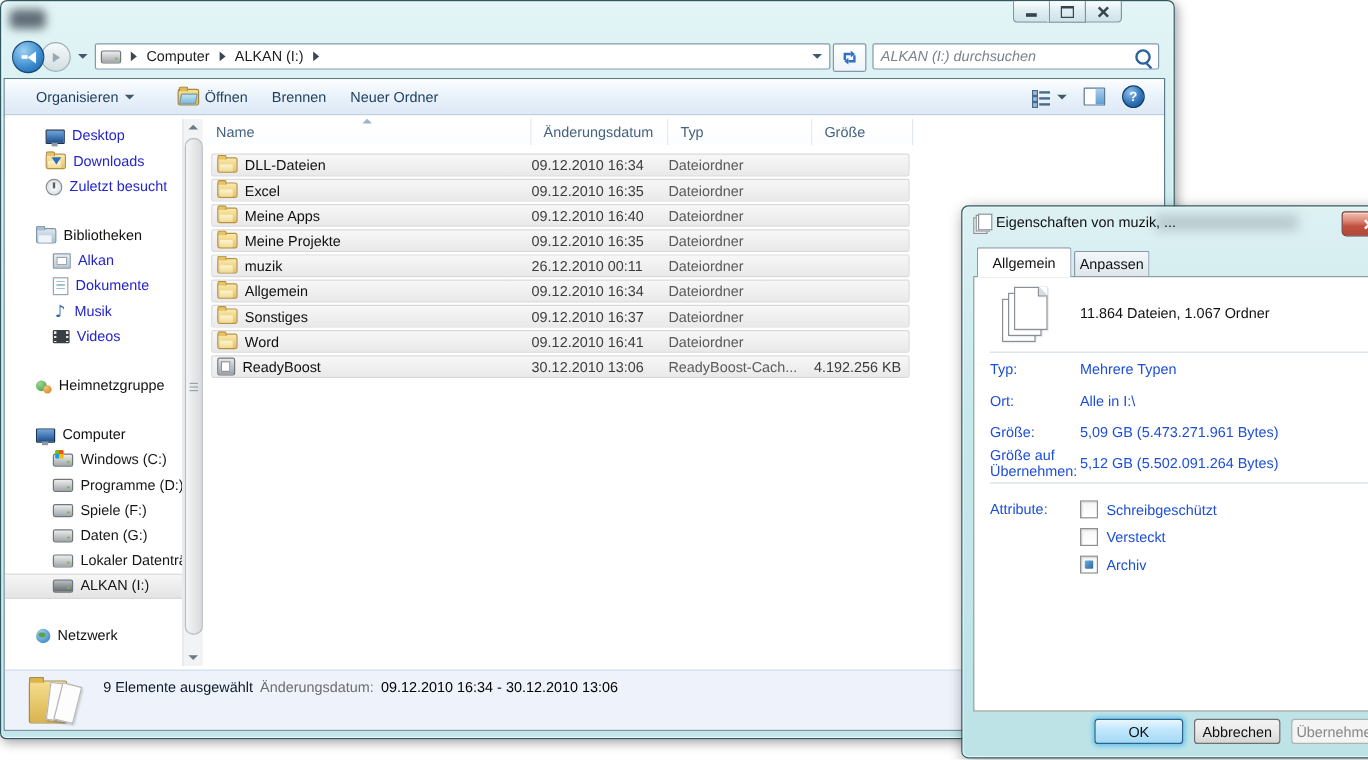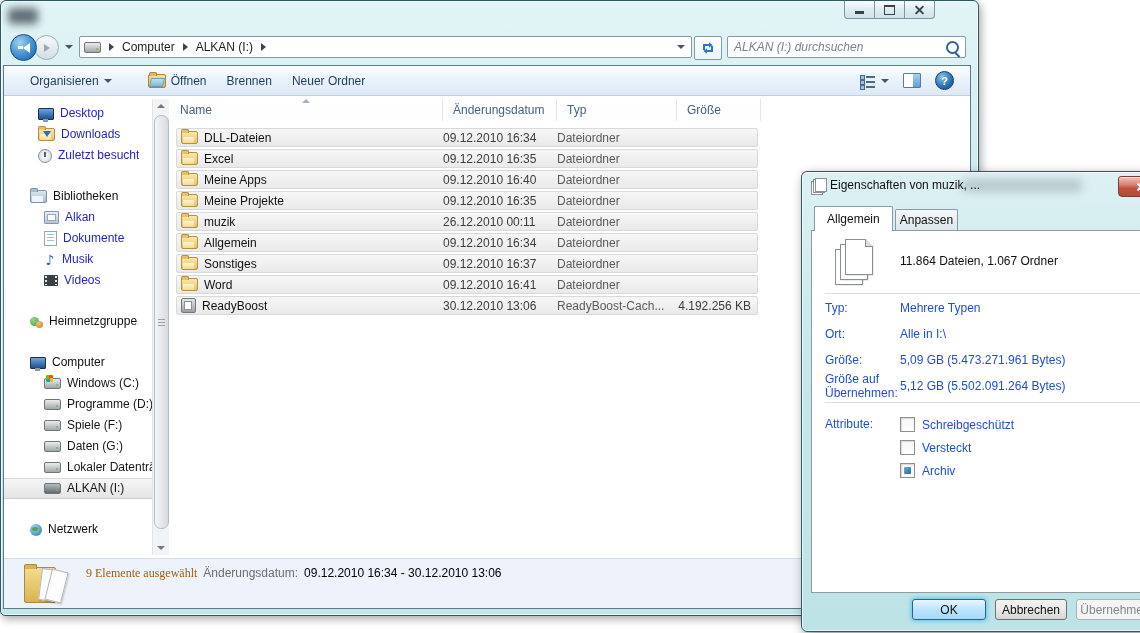--- a/index.html
+++ b/index.html
@@ -152,21 +152,21 @@
 
   
   .statusbar{position:absolute;left:0;bottom:0;width:100%;height:49px;background:#eef3fb;border-top:1px solid #d3deeb;}
   .status-icon{position:absolute;left:20px;top:2px;width:46px;height:46px;}
   .sfold{position:absolute;left:0;top:6px;width:30px;height:34px;background:linear-gradient(#f5dd8e,#d9b44f);border:1px solid #a98b3e;border-radius:2px;}
   .sfold::before{content:"";position:absolute;left:-1px;top:-4px;width:11px;height:4px;background:#d9b44f;border:1px solid #a98b3e;border-bottom:none;border-radius:2px 2px 0 0;}
   .sheet{position:absolute;width:15px;height:30px;background:#fdfdfd;border:1px solid #b5b5b5;box-shadow:1px 1px 2px rgba(0,0,0,.2);}
   .sheet.s1{left:16px;top:8px;transform:rotate(7deg);}
   .sheet.s2{left:24px;top:9px;transform:rotate(14deg);}
   .status-text{position:absolute;left:82px;top:7px;display:flex;gap:6px;align-items:baseline;}
-  .st-sel{color:#a16207;font-family:Liberation Serif, serif;} .st-lab{color:#6d6d6d;} .st-val{color:#000000;}
+  .st-sel{color:#0f172a;} .st-lab{color:#6d6d6d;} .st-val{color:#000000;}
 
   
   .dialog{position:absolute;left:768px;top:171px;width:370px;height:459px;
     background:linear-gradient(180deg,#ddf1f3 0%,#c6e8eb 40%,#bde3e7 100%);
     border:1px solid #2e5862;border-radius:6px;
     box-shadow:inset 0 0 0 1px rgba(255,255,255,.65),3px 4px 12px rgba(0,0,0,.45);margin-left:33px;}
   .dlg-title{position:absolute;left:0;top:0;width:100%;height:26px;display:flex;align-items:center;padding-left:9px;box-sizing:border-box;gap:6px;color:#101010;}
   .dlg-blur{position:absolute;left:160px;top:7px;width:120px;height:13px;background:#8d979e;border-radius:3px;filter:blur(5px);opacity:.45;}
   .ic-papers{position:relative;width:13px;height:15px;}
   .ic-papers .pg{position:absolute;width:10px;height:12px;background:#fff;border:1px solid #8a9096;}

